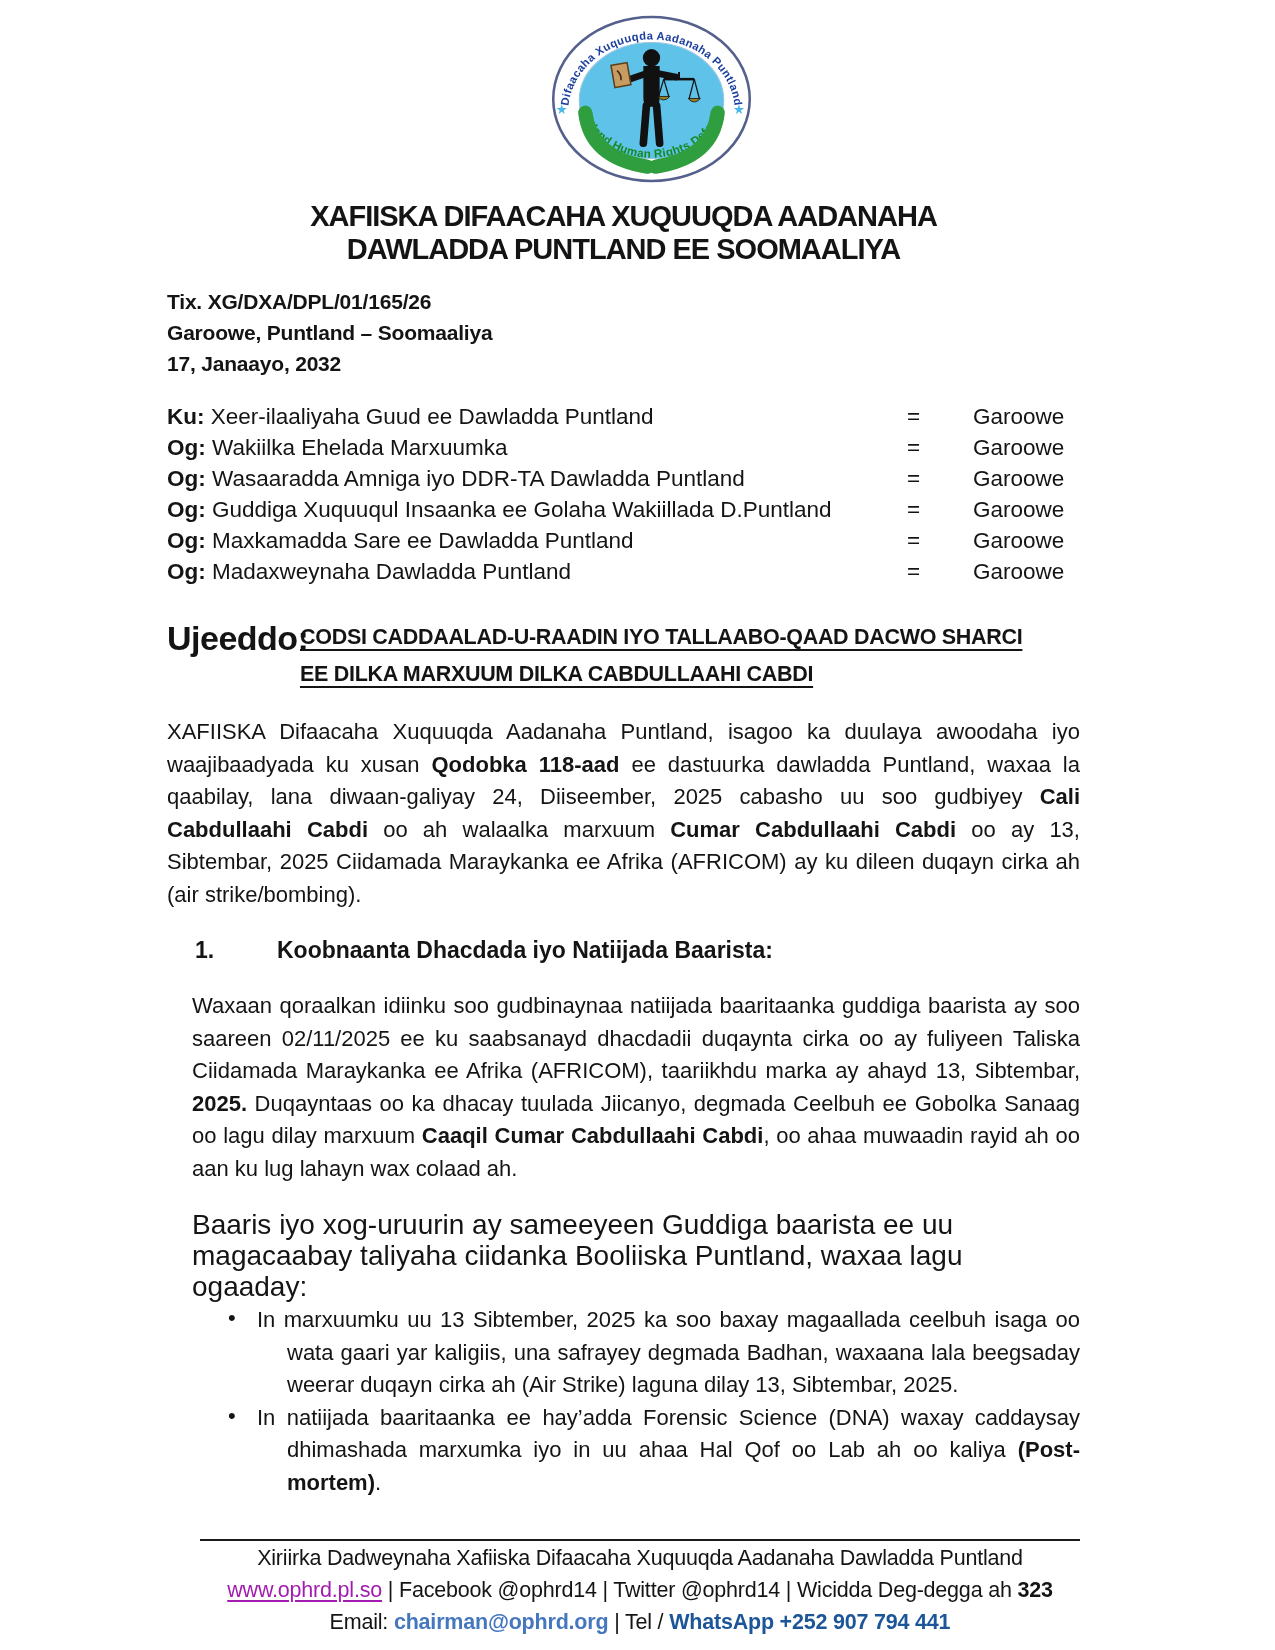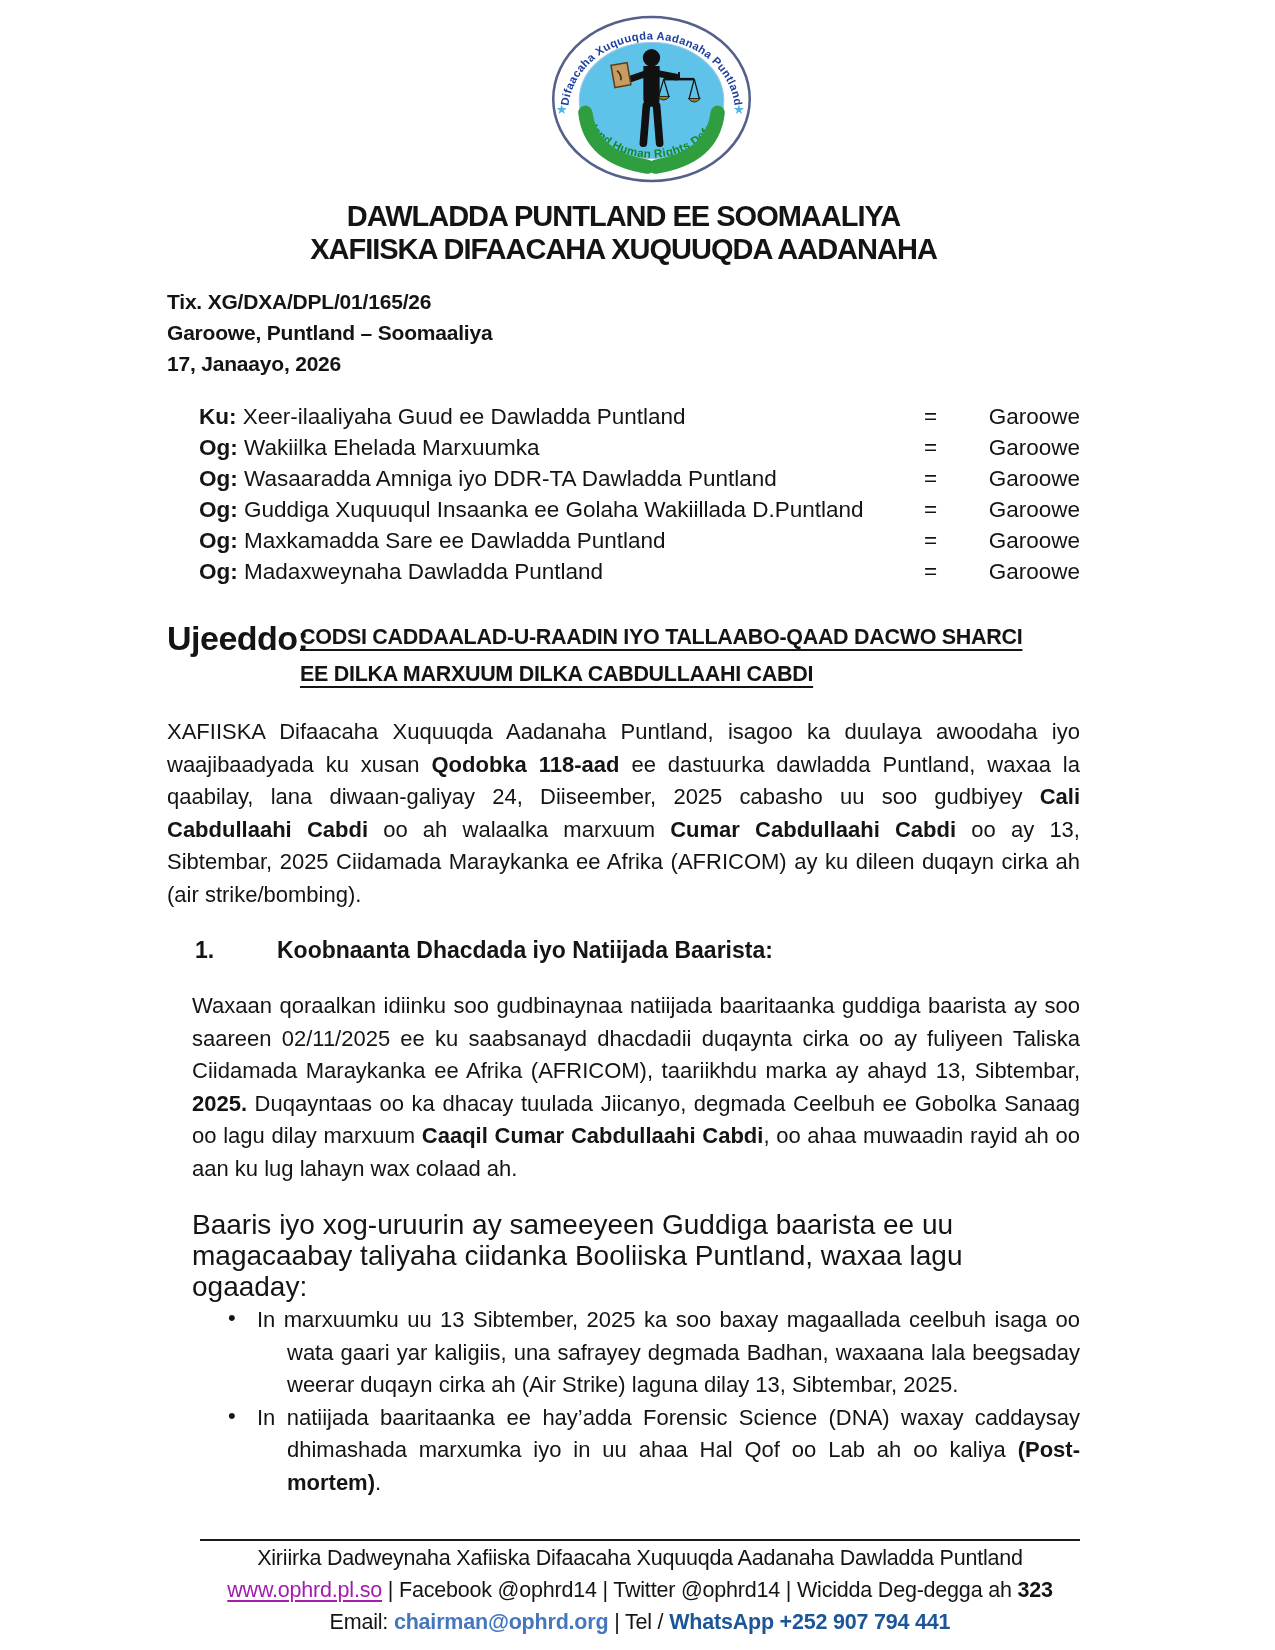--- a/index.html
+++ b/index.html
@@ -19,21 +19,21 @@
 
   
   .title{margin-top:13px;text-align:center;font-weight:bold;font-size:29px;line-height:33px;letter-spacing:-1px;}
 
   
   .meta{margin-top:20px;font-weight:bold;font-size:21px;line-height:31px;letter-spacing:-0.2px;}
 
   
   .recipients{margin-top:22px;font-size:22.5px;line-height:31px;}
   .r-row{display:flex;}
-  .r-name{width:740px;margin-left:32px;}
+  .r-name{width:740px;}
   .r-eq{width:66px;}
   .r-city{flex:1;}
   .lbl{font-weight:bold;}
 
   
   .subject{margin-top:32px;display:flex;align-items:flex-start;}
   .subject-label{font-weight:bold;font-size:34px;width:133px;flex:none;letter-spacing:-0.5px;}
   .subject-text{font-weight:bold;font-size:21.5px;line-height:37px;letter-spacing:-0.3px;}
   .subject-text .uline{display:inline;text-decoration:underline;text-decoration-thickness:2px;text-underline-offset:5px;}
 
@@ -107,28 +107,28 @@
         </g>
 
         <g>
           <path d="M35,96 Q40,140 96,149" stroke="#2f9e3f" stroke-width="14" fill="none" stroke-linecap="round"></path>
           <path d="M165,96 Q160,140 104,149" stroke="#2f9e3f" stroke-width="14" fill="none" stroke-linecap="round"></path>
         </g>
       </svg>
     </div>
 
     <div class="title">
+      <div>XAFIISKA DIFAACAHA XUQUUQDA AADANAHA</div>
       <div>DAWLADDA PUNTLAND EE SOOMAALIYA</div>
-      <div>XAFIISKA DIFAACAHA XUQUUQDA AADANAHA</div>
     </div>
 
     <div class="meta">
       <div>Tix. XG/DXA/DPL/01/165/26</div>
       <div>Garoowe, Puntland – Soomaaliya</div>
-      <div>17, Janaayo, 2026</div>
+      <div>17, Janaayo, 2032</div>
     </div>
 
     <div class="recipients">
       <div class="r-row">
         <div class="r-name"><span class="lbl">Ku:</span><span> Xeer-ilaaliyaha Guud ee Dawladda Puntland</span></div>
         <div class="r-eq">=</div>
         <div class="r-city">Garoowe</div>
       </div>
       <div class="r-row">
         <div class="r-name"><span class="lbl">Og:</span><span> Wakiilka Ehelada Marxuumka</span></div>

